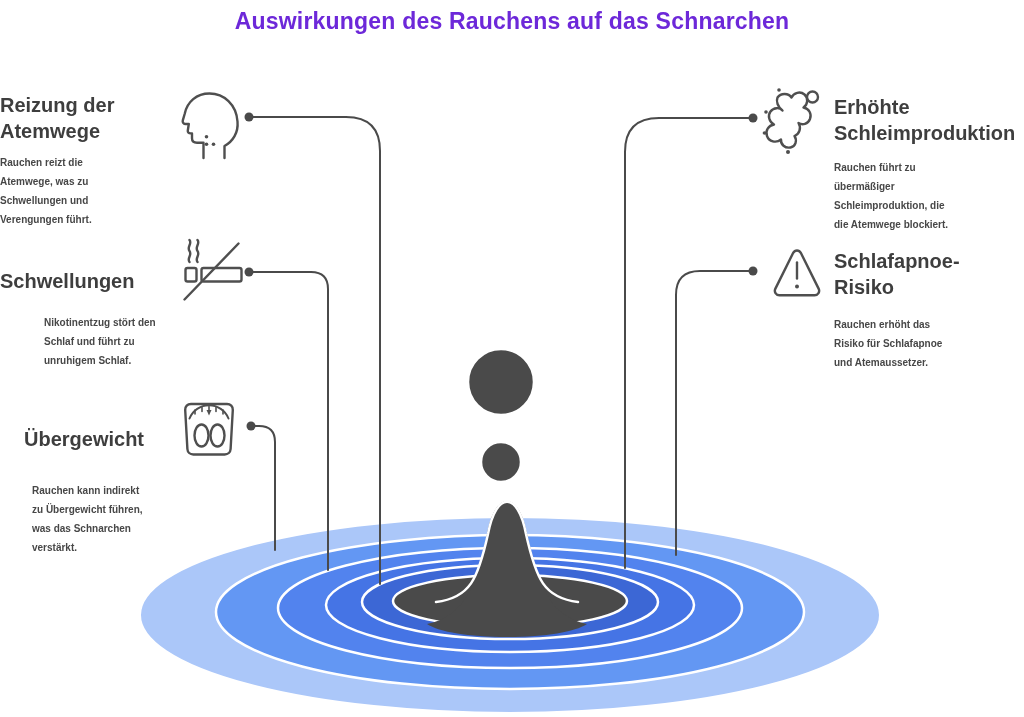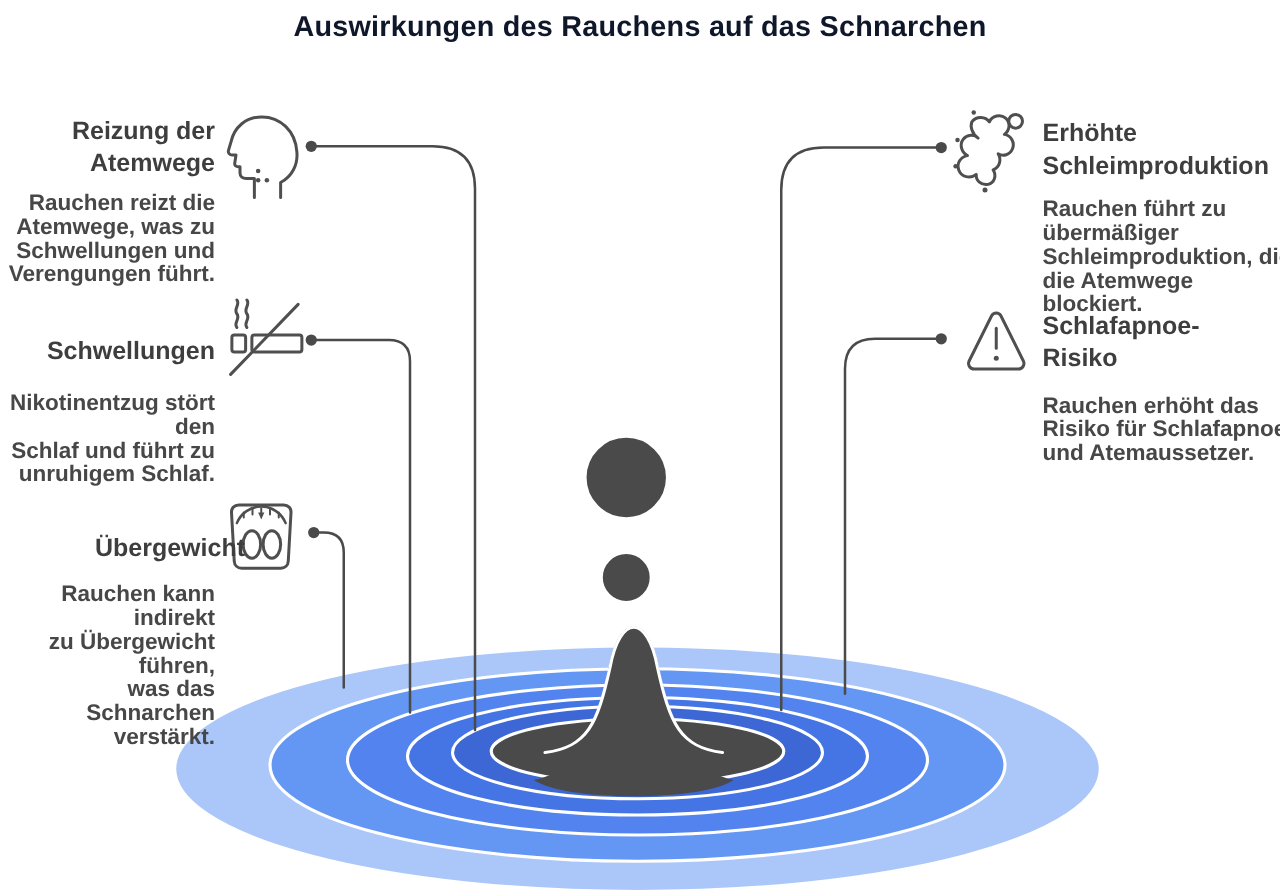--- a/index.html
+++ b/index.html
@@ -3,35 +3,35 @@
 <meta charset="utf-8">
 <style>
   html,body{margin:0;padding:0;background:#ffffff;}
   .stage{
     position:relative;width:1024px;height:717px;background:#ffffff;
     font-family:"Liberation Sans",sans-serif;overflow:hidden;
   }
   .stage svg.art{position:absolute;left:0;top:0;}
   .title{
     position:absolute;top:8px;left:0;width:1024px;text-align:center;
-    font-size:23px;font-weight:700;color:#0f172a;letter-spacing:.2px;margin:0;
+    font-size:23px;font-weight:700;color:#6d28d9;letter-spacing:.2px;margin:0;
   }
   .heading{
     position:absolute;font-size:20px;font-weight:700;color:#3e3e3e;
     line-height:26px;white-space:pre-line;
   }
   .body-text{
-    position:absolute;font-size:18px;font-weight:700;color:#474747;
+    position:absolute;font-size:10px;font-weight:700;color:#474747;
     line-height:19px;white-space:pre-line;
   }
-  .l{width:172px;text-align:right;left:0;}
+  .l{width:172px;text-align:left;left:0;}
   .r{width:200px;text-align:left;left:834px;}
   .it1h{top:92px;}  .it1b{top:153px;}
-  .it2h{top:268px;} .it2b{top:313px;}
-  .it3h{top:426px;padding-left:24px;} .it3b{top:466px;}
+  .it2h{top:268px;} .it2b{top:313px;margin-left:44px;}
+  .it3h{top:426px;padding-left:24px;} .it3b{top:481px;margin-left:32px;}
   .it4h{top:94px;}  .it4b{top:158px;}
   .it5h{top:248px;} .it5b{top:315px;}
   .icon{stroke:#4f4f4f;stroke-width:2.4;fill:none;stroke-linecap:round;stroke-linejoin:round;}
   .icon .fdot{fill:#4f4f4f;stroke:none;}
   .connector{stroke:#4a4a4a;stroke-width:2;fill:none;stroke-linecap:round;}
   .cdot{fill:#4a4a4a;stroke:none;}
   .wline{stroke:#ffffff;stroke-width:2.5;fill:none;stroke-linecap:round;}
 </style>
 </head>
 <body>

